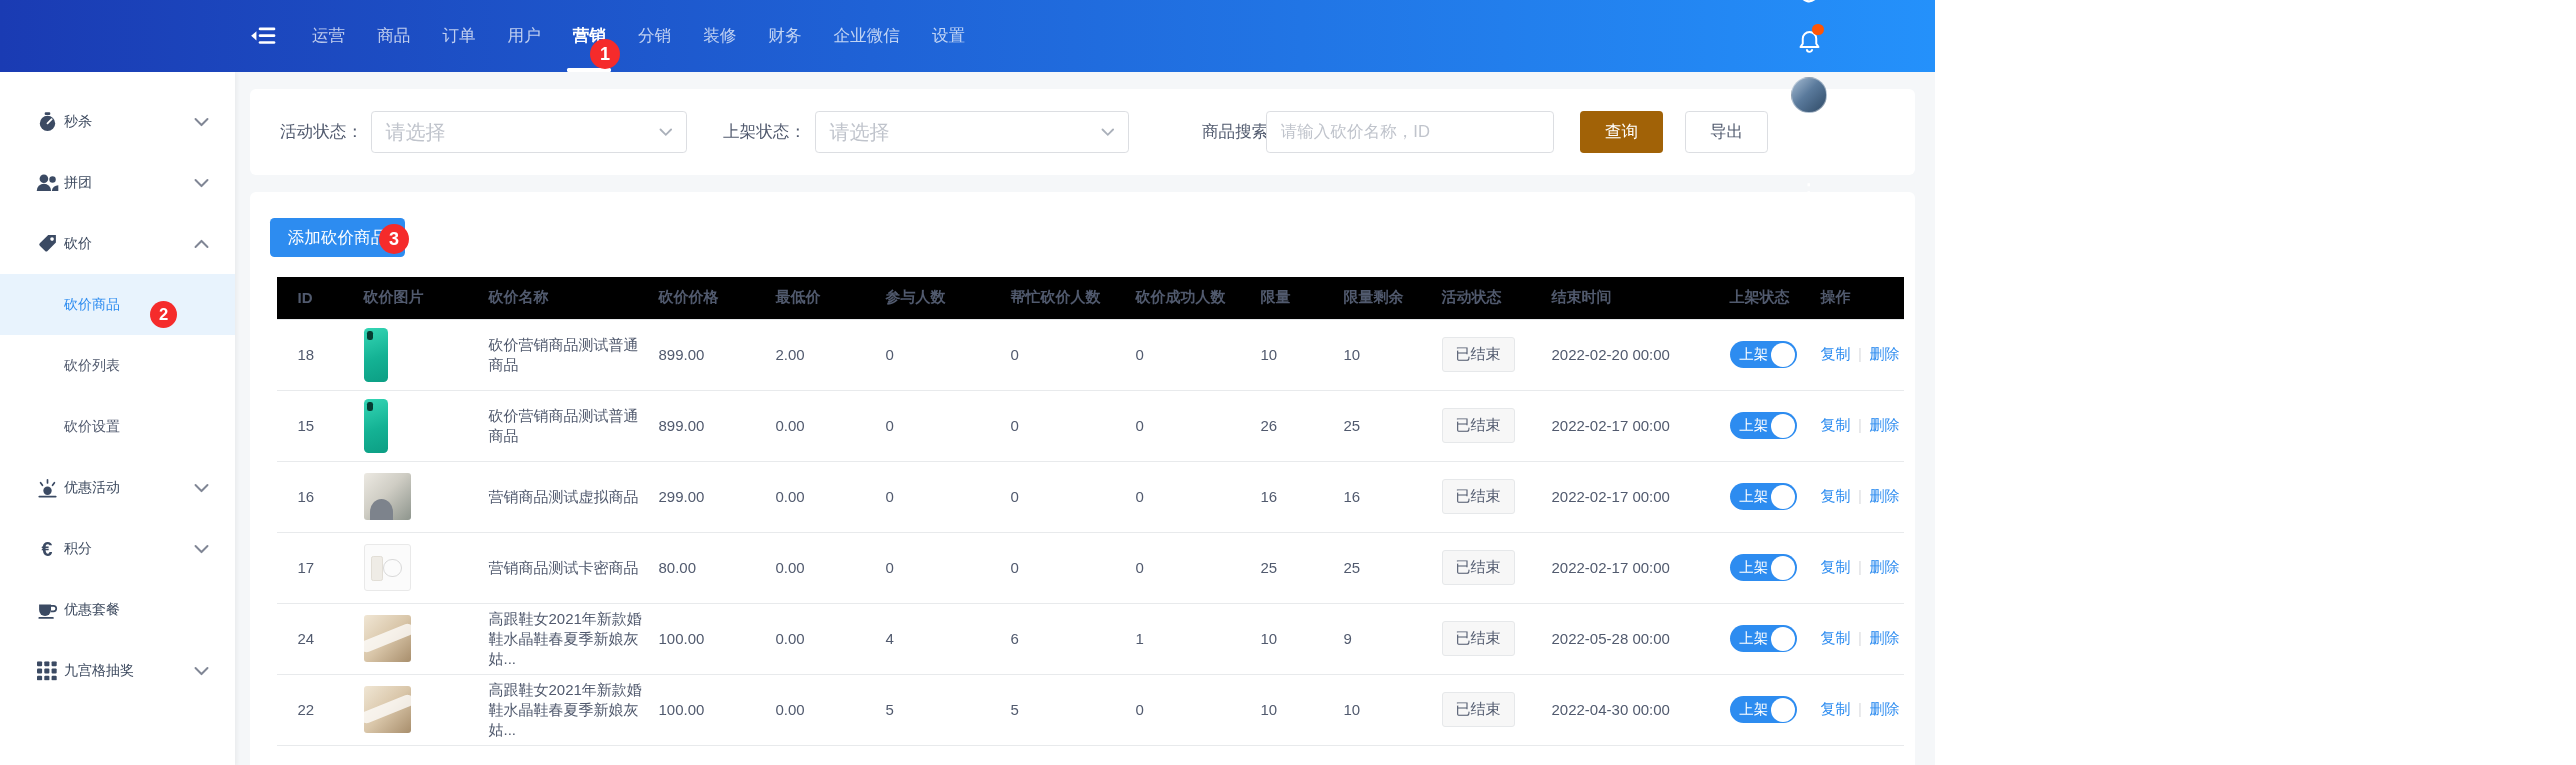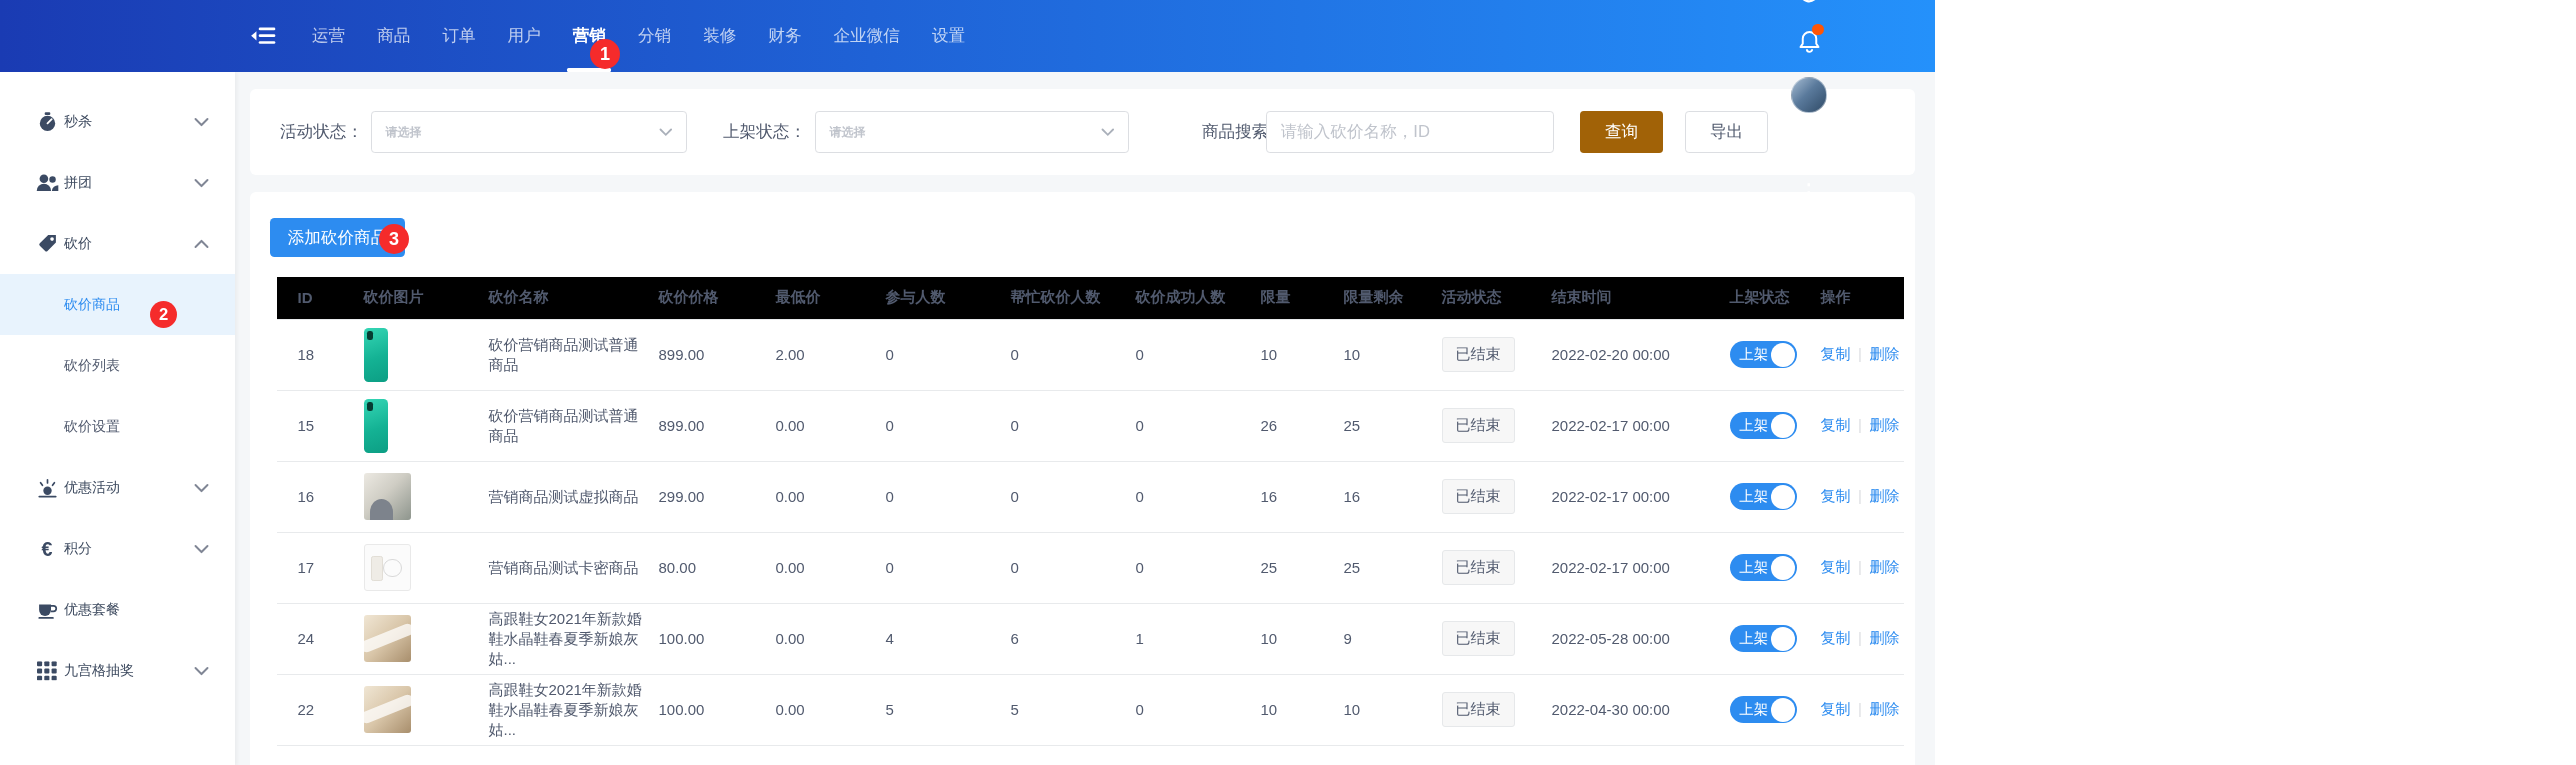--- a/index.html
+++ b/index.html
@@ -42,21 +42,21 @@
   .side-item.sub .side-label { color:#515a6e; }
   .side-item.sub.active { background:#e8f3fd; }
   .side-item.sub.active .side-label { color:#2d8cf0; }
 
   
   .main { position:absolute; left:235px; top:72px; width:1700px; bottom:0; background:#f5f7f9; overflow:hidden; }
   .filter-card { position:absolute; left:15px; top:17.4px; width:1665px; height:86px; background:#fff; border-radius:6px; }
   .f-label { position:absolute; top:50%; transform:translateY(-50%); font-size:16.6px; color:#515a6e; white-space:nowrap; }
   .f-label.l1 { left:30px; } .f-label.l2 { left:473px; } .f-label.l3 { left:952px; }
   .f-select { position:absolute; top:22px; height:42px; background:#fff; border:0.8px solid #dcdee2; border-radius:3.8px; display:flex; align-items:center; padding:0 13.6px; cursor:pointer; }
-  .f-select .ph { font-size:12px; color:#c0c4cc;font-weight:bold; }
+  .f-select .ph { font-size:20px; color:#c0c4cc; }
   .f-select .chev { margin-left:auto; display:flex; }
   .sel1 { left:121px; width:316px; } .sel2 { left:565px; width:314px; }
   .f-input { position:absolute; left:1016px; top:22px; width:288px; height:42px; border:0.8px solid #dcdee2; border-radius:3.8px; padding:0 13.6px; font-size:16.6px; color:#515a6e; outline:none; }
   .f-input::placeholder { color:#c0c4cc; }
   .btn { position:absolute; top:22px; height:42px; border-radius:3.8px; font-size:16.6px; display:flex; align-items:center; justify-content:center; cursor:pointer; border:none; }
   .btn-query { left:1330px; width:83px; background:#a16207; color:#fff; }
   .btn-export { left:1435px; width:83px; background:#fff; color:#515a6e; border:0.8px solid #dcdee2; }
 
   .content-card { position:absolute; left:15px; top:120px; width:1665px; height:651px; background:#fff; border-radius:6px 6px 0 0; }
   .add-btn { position:absolute; left:19.7px; top:26px; height:39px; padding:0 18px; background:#2d8cf0; color:#fff; font-size:16.6px; border:none; border-radius:4.5px; display:flex; align-items:center; cursor:pointer; }

